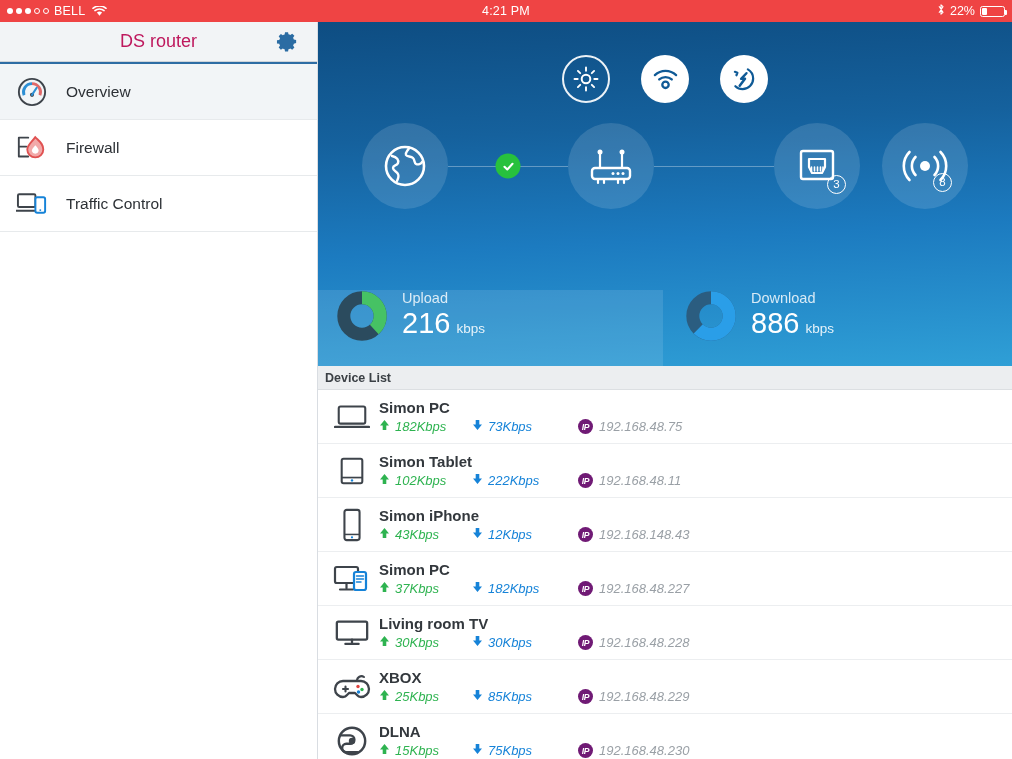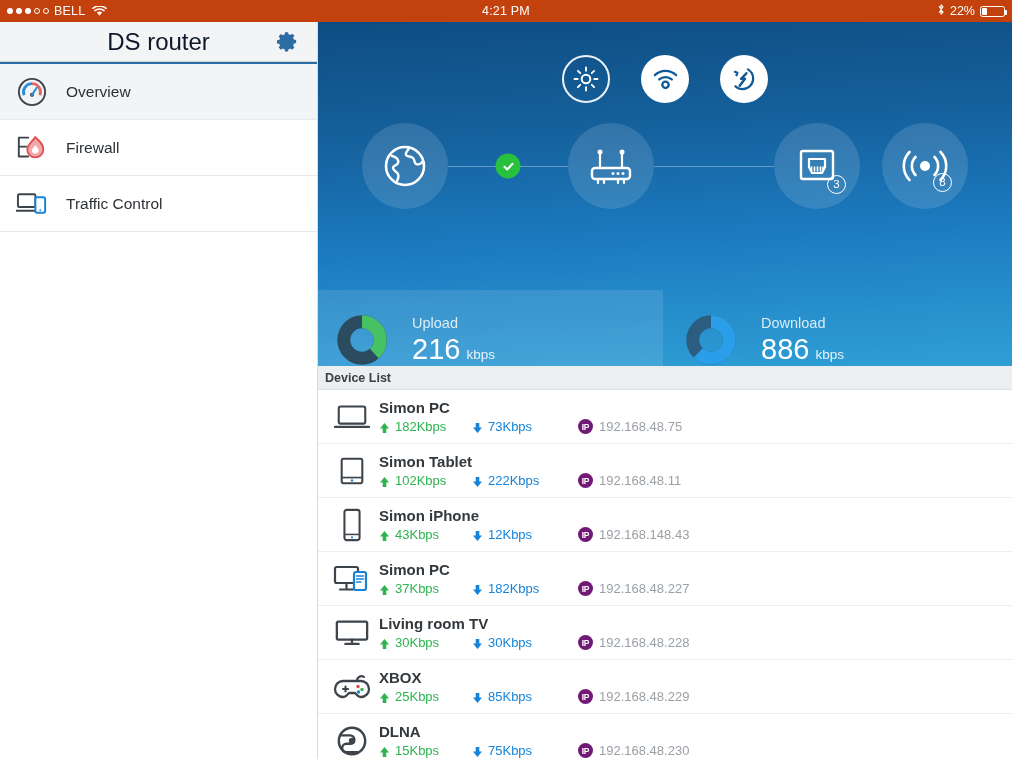--- a/index.html
+++ b/index.html
@@ -6,21 +6,21 @@
   html, body { width: 1012px; height: 759px; overflow: hidden; }
   body {
     font-family: "Liberation Sans", sans-serif;
     background: #ffffff;
     -webkit-font-smoothing: antialiased;
   }
 
   
   .statusbar {
     height: 22px;
-    background: #c2410c;
+    background: #ef4444;
     color: #ffffff;
     display: flex;
     align-items: center;
     font-size: 12.5px;
     padding: 0 7px;
     position: relative;
   }
   .sb-left { display: flex; align-items: center; gap: 5px; }
   .sb-dots { display: flex; align-items: center; gap: 3px; }
   .sb-dot { width: 6px; height: 6px; border-radius: 50%; background: #fff; }
@@ -51,21 +51,21 @@
   
   .sidebar {
     width: 318px; flex: 0 0 318px; background: #ffffff;
     border-right: 1px solid #d9dde2;
     display: flex; flex-direction: column;
   }
   .side-header {
     height: 40px; background: #f2f4f6; border-bottom: 1px solid #cfd4d9;
     display: flex; align-items: center; justify-content: center; position: relative;
   }
-  .side-title { font-size: 24px; color: #0f172a; font-weight: 400; }
+  .side-title { font-size: 18px; color: #be185d; font-weight: 400; }
   .gear-btn {
     position: absolute; right: 17px; top: 50%; transform: translateY(-50%);
     width: 26px; height: 26px; display: flex; align-items: center; justify-content: center;
     cursor: pointer;
   }
   .side-accent { height: 2px; background: #2e6da4; }
 
   .menu { list-style: none; }
   .menu-item {
     height: 56px; display: flex; align-items: center; gap: 16px;
@@ -120,21 +120,21 @@
     border: 1.6px solid #ffffff;
     color: #ffffff; font-size: 11.5px; display: flex;
     align-items: center; justify-content: center; line-height: 1;
   }
   .node.lan .badge { right: 14px; bottom: 15px; }
   .node.wifi .badge { right: 16px; bottom: 17px; }
 
   
   .speeds { position: absolute; left: 0; right: 0; bottom: 0; height: 76px; display: flex; }
   .speed {
-    flex: 0 0 345px; display: flex; align-items: flex-end; gap: 24px; padding-left: 18px;
+    flex: 0 0 345px; display: flex; align-items: flex-start; gap: 14px; padding-left: 18px;
   }
   .speed.download { flex: 1; padding-left: 22px; }
   .speed.upload { background: rgba(255,255,255,0.11); }
   .donut { width: 52px; height: 52px; flex: 0 0 52px; }
   .sp-text { display: flex; flex-direction: column; justify-content: center; }
   .sp-label { font-size: 14.5px; color: rgba(255,255,255,0.82); line-height: 1.2; }
   .sp-valrow { display: flex; align-items: baseline; gap: 6px; }
   .sp-val { font-size: 29px; color: #ffffff; font-weight: 300; line-height: 1.15; }
   .sp-unit { font-size: 13.5px; color: rgba(255,255,255,0.88); }
 
@@ -151,21 +151,21 @@
     padding-left: 7px; border-bottom: 1px solid #eceef0;
     cursor: pointer;
   }
   .dev-icon {
     width: 54px; flex: 0 0 54px; height: 40px;
     display: flex; align-items: center; justify-content: center;
   }
   .dev-info { display: flex; flex-direction: column; gap: 2px; }
   .dev-name { font-size: 15px; font-weight: bold; color: #33383d; line-height: 1.25; }
   .dev-stats { display: flex; align-items: center; font-size: 13px; }
-  .stat { display: flex; align-items: flex-end; gap: 5px; }
+  .stat { display: flex; align-items: flex-start; gap: 5px; font-style: italic; }
   .stat.up { color: #2eb350; width: 93px; }
   .stat.down { color: #1683d8; width: 106px; }
   .stat.ip { color: #9aa0a6; gap: 6px; }
   .ipbadge {
     width: 15px; height: 15px; border-radius: 50%; background: #701a75;
     color: #ffffff; font-size: 8.5px; font-weight: bold;
     display: flex; align-items: center; justify-content: center;
     letter-spacing: -0.3px;
   }
   .arrow { display: inline-flex; }

